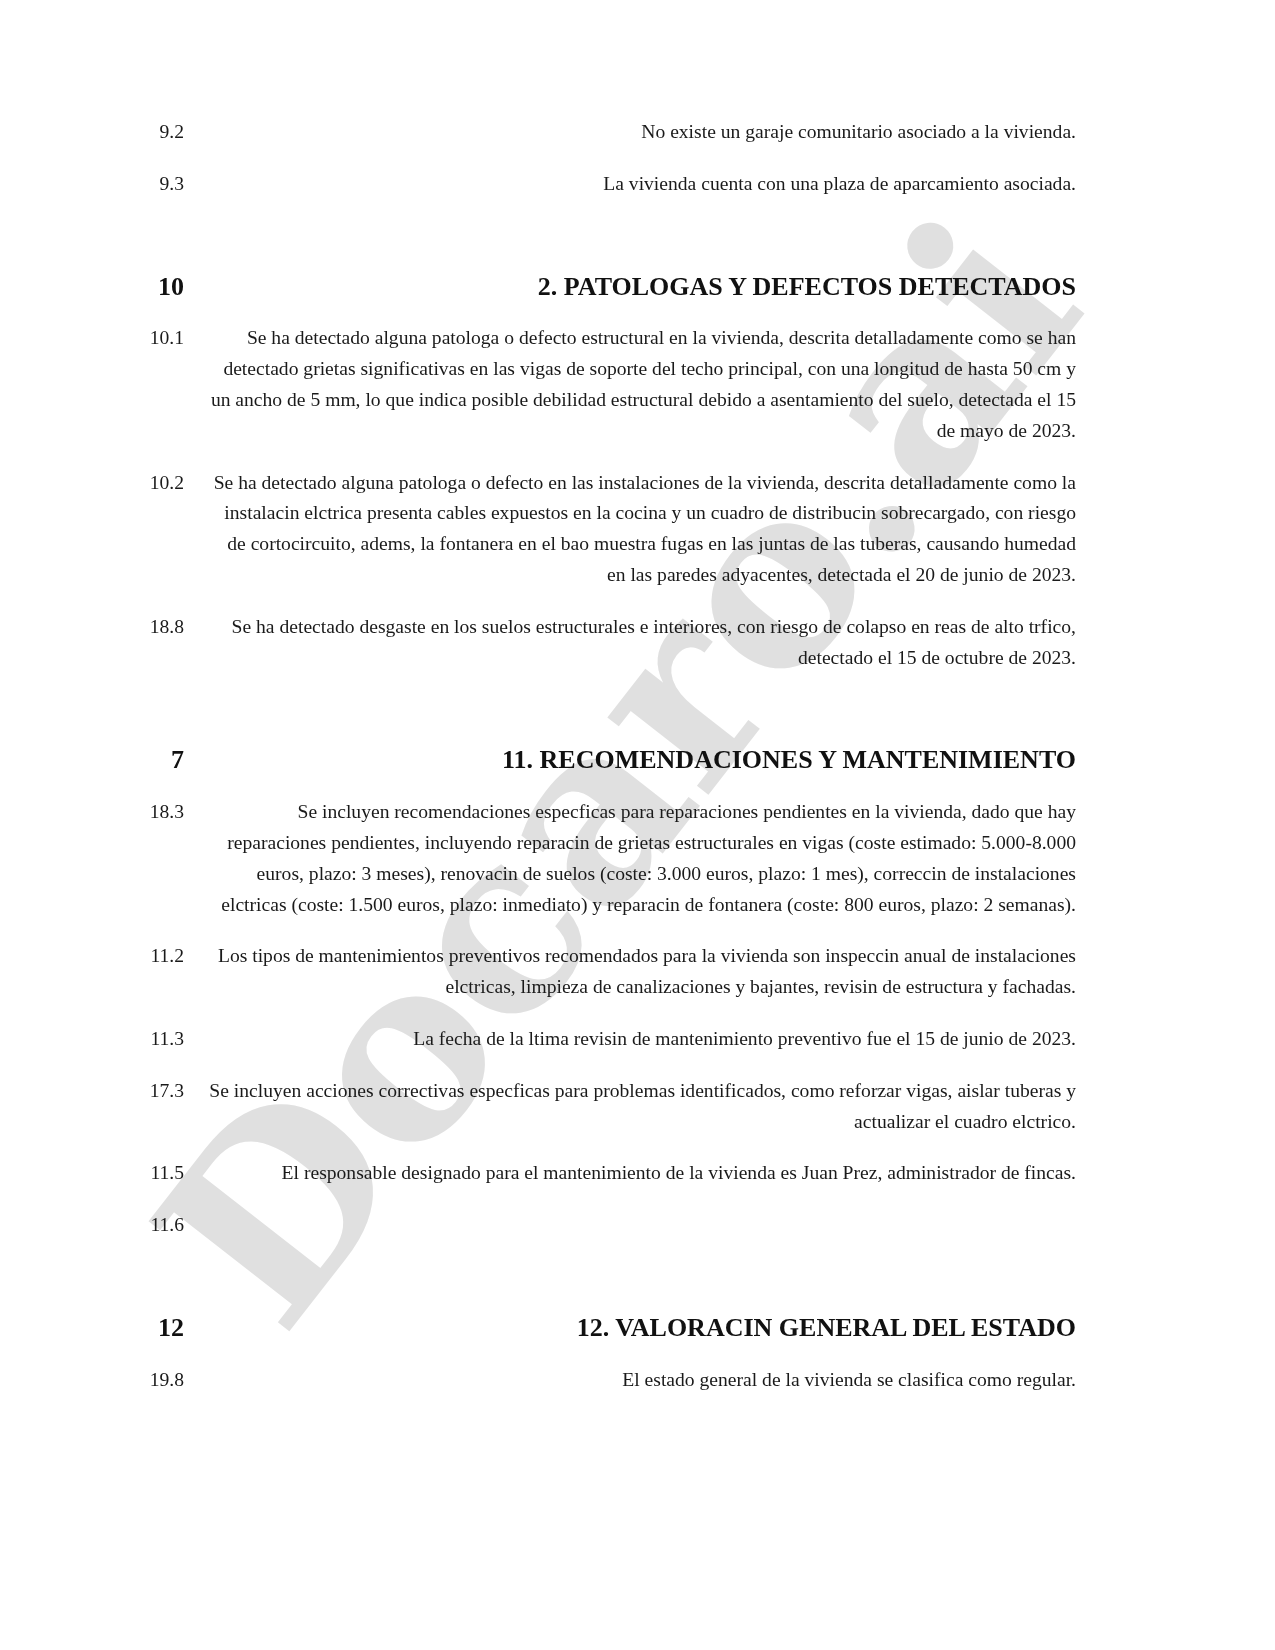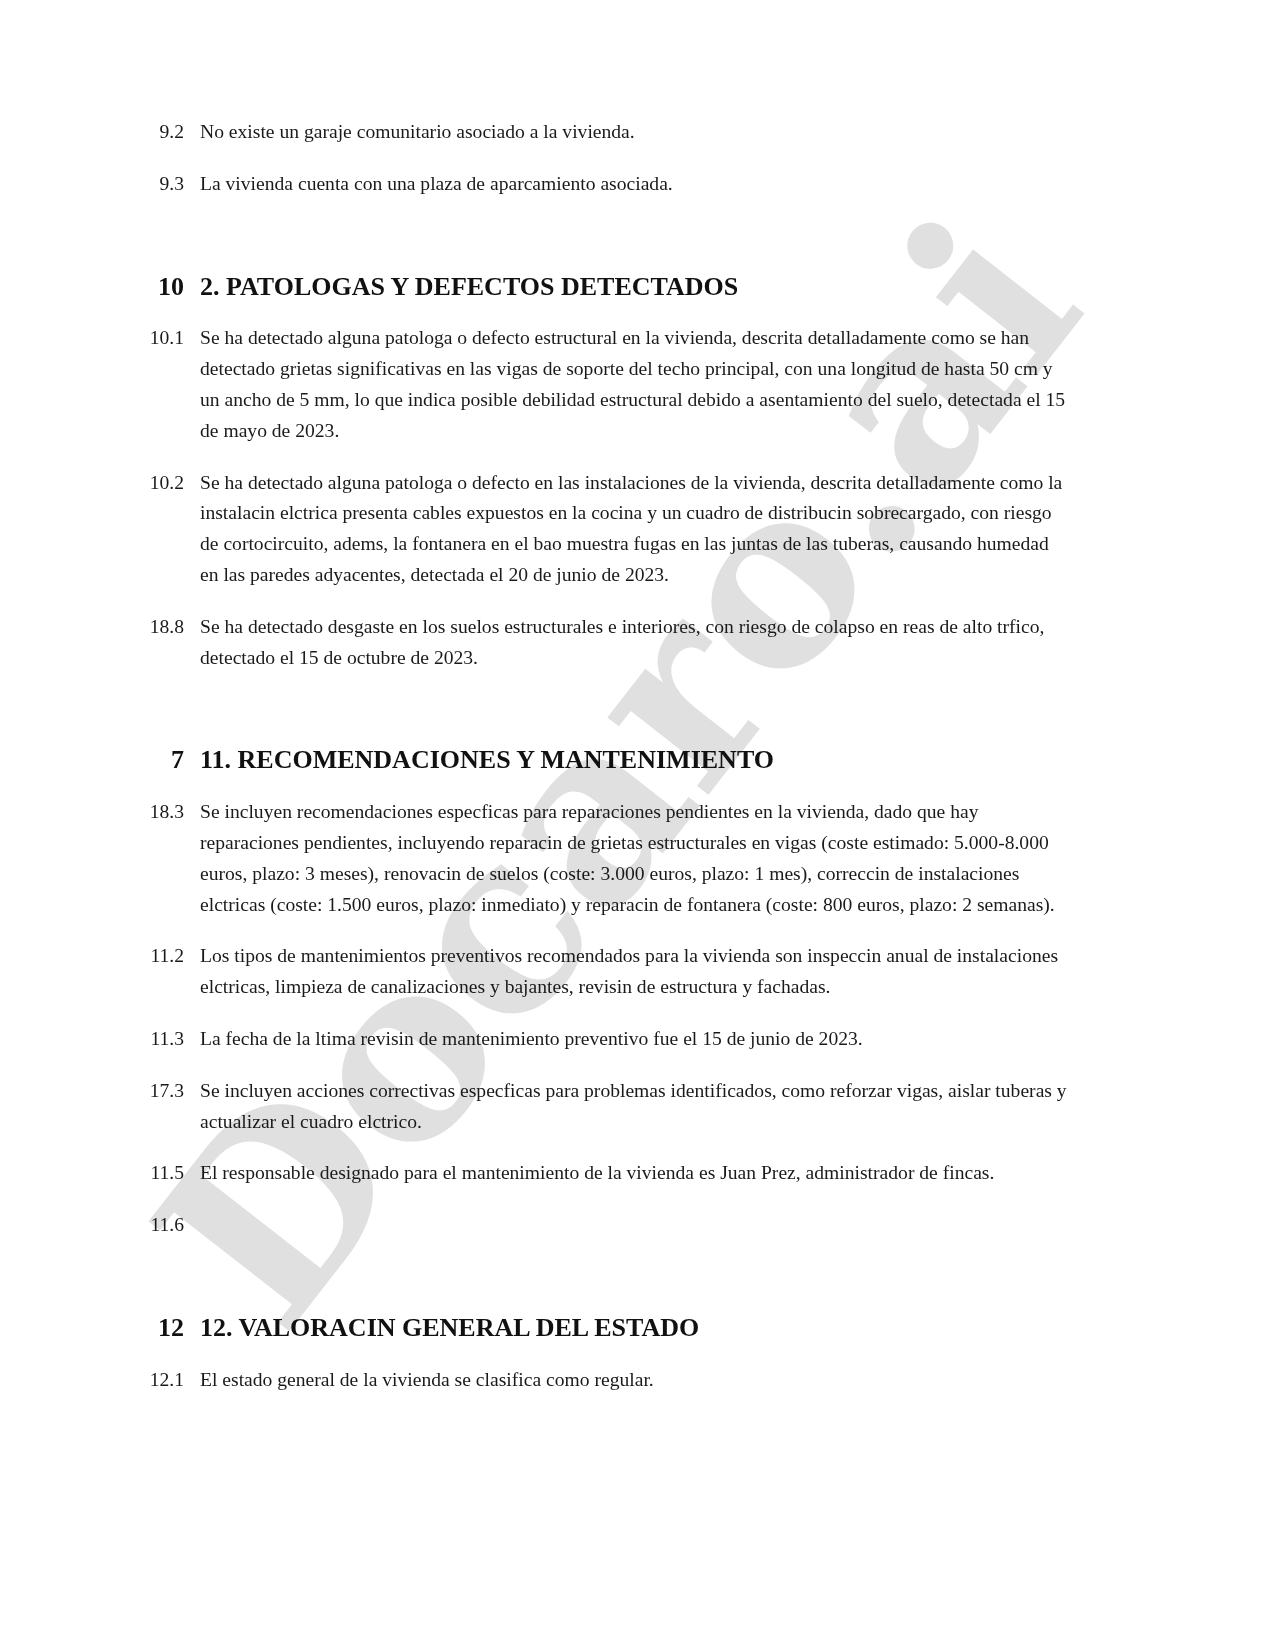--- a/index.html
+++ b/index.html
@@ -44,23 +44,23 @@
     margin-bottom: 21px;
     font-size: 19.6px;
     line-height: 30.8px;
   }
   .row .num {
     width: 184px;
     flex: none;
     text-align: right;
   }
   .row .txt {
-    margin-left: 16px;
+    margin-left: 24px;
     width: 868px;
-    text-align: left;
+    text-align: right;
   }
   .row.heading {
     margin-top: 51px;
     font-weight: bold;
     font-size: 26px;
     color: #111111;
   }
 </style>
 </head>
 <body>
@@ -117,17 +117,17 @@
         <span class="txt">El responsable designado para el mantenimiento de la vivienda es Juan Prez, administrador de fincas.</span>
       </div>
       <div class="row item">
         <span class="num">11.6</span>
       </div>
       <div class="row heading">
         <span class="num">12</span>
         <span class="txt">12. VALORACIN GENERAL DEL ESTADO</span>
       </div>
       <div class="row item">
-        <span class="num">12.1</span>
+        <span class="num">19.8</span>
         <span class="txt">El estado general de la vivienda se clasifica como regular.</span>
       </div>
     </div>
 </div>
 
 </body></html>

